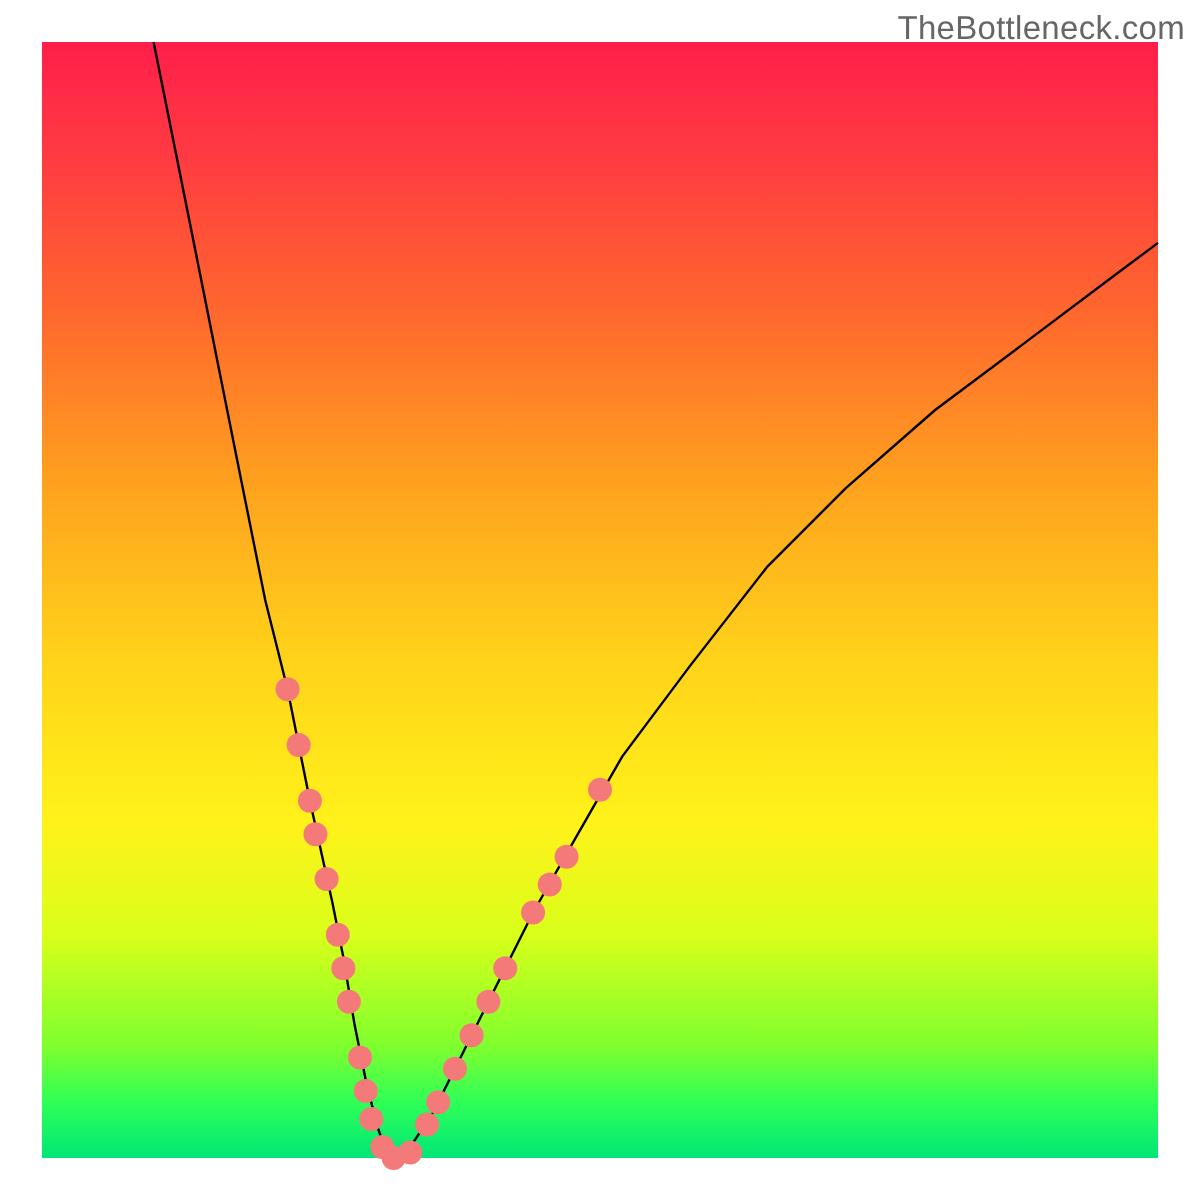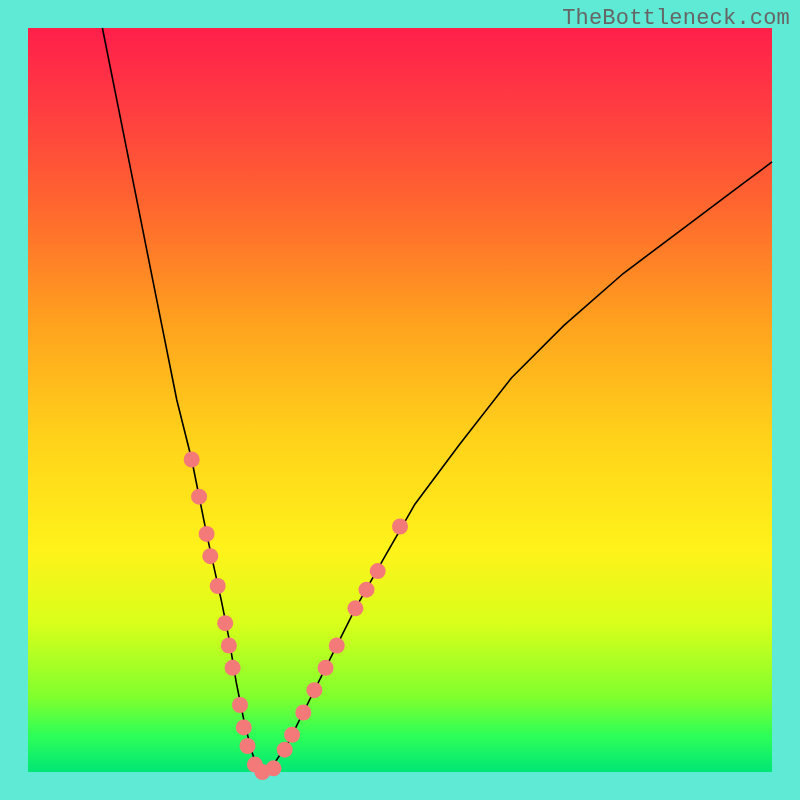--- a/index.html
+++ b/index.html
@@ -8,22 +8,21 @@
     width: 800px;
     height: 800px;
     background: #000;
     font-family: Arial, Helvetica, sans-serif;
     overflow: hidden;
   }
   .frame {
     position: relative;
     width: 800px;
     height: 800px;
-    background: #5eead4;
-    font-family: Liberation Mono, monospace;
+    background: #ffffff;
   }
   .plot-area {
     position: absolute;
     left: 28px;
     top: 28px;
     width: 744px;
     height: 744px;
     
     background: linear-gradient(
       to bottom,

